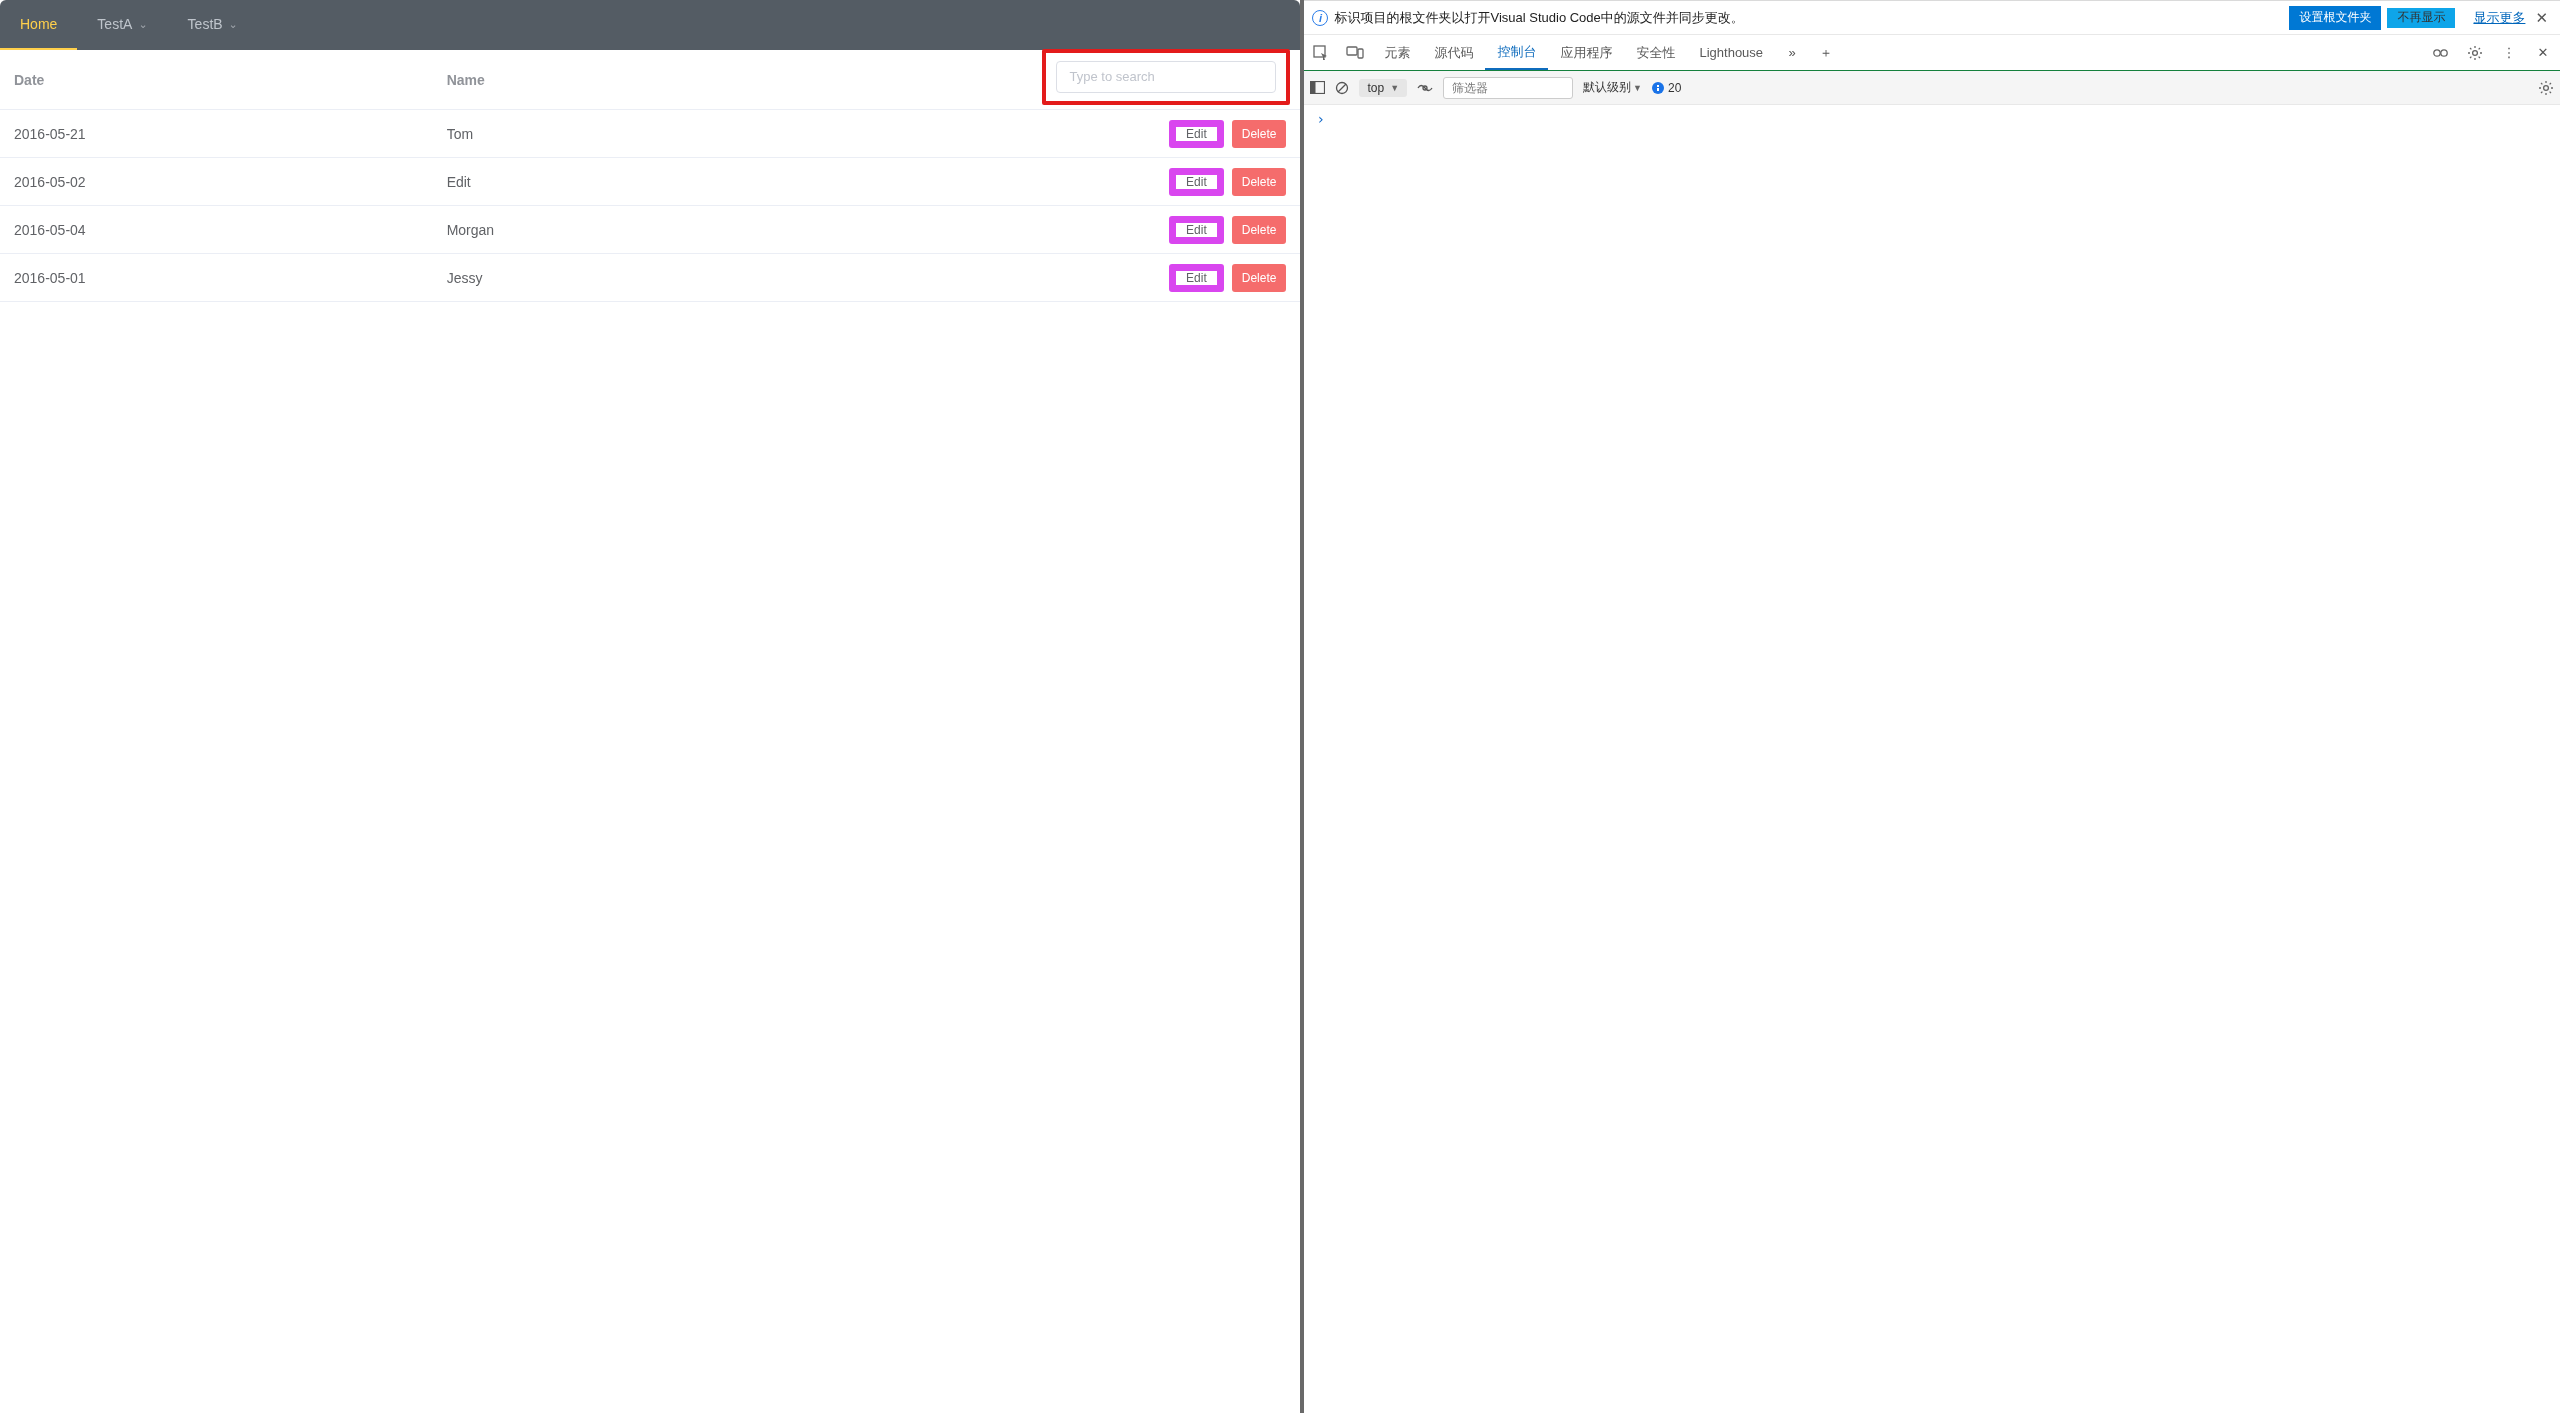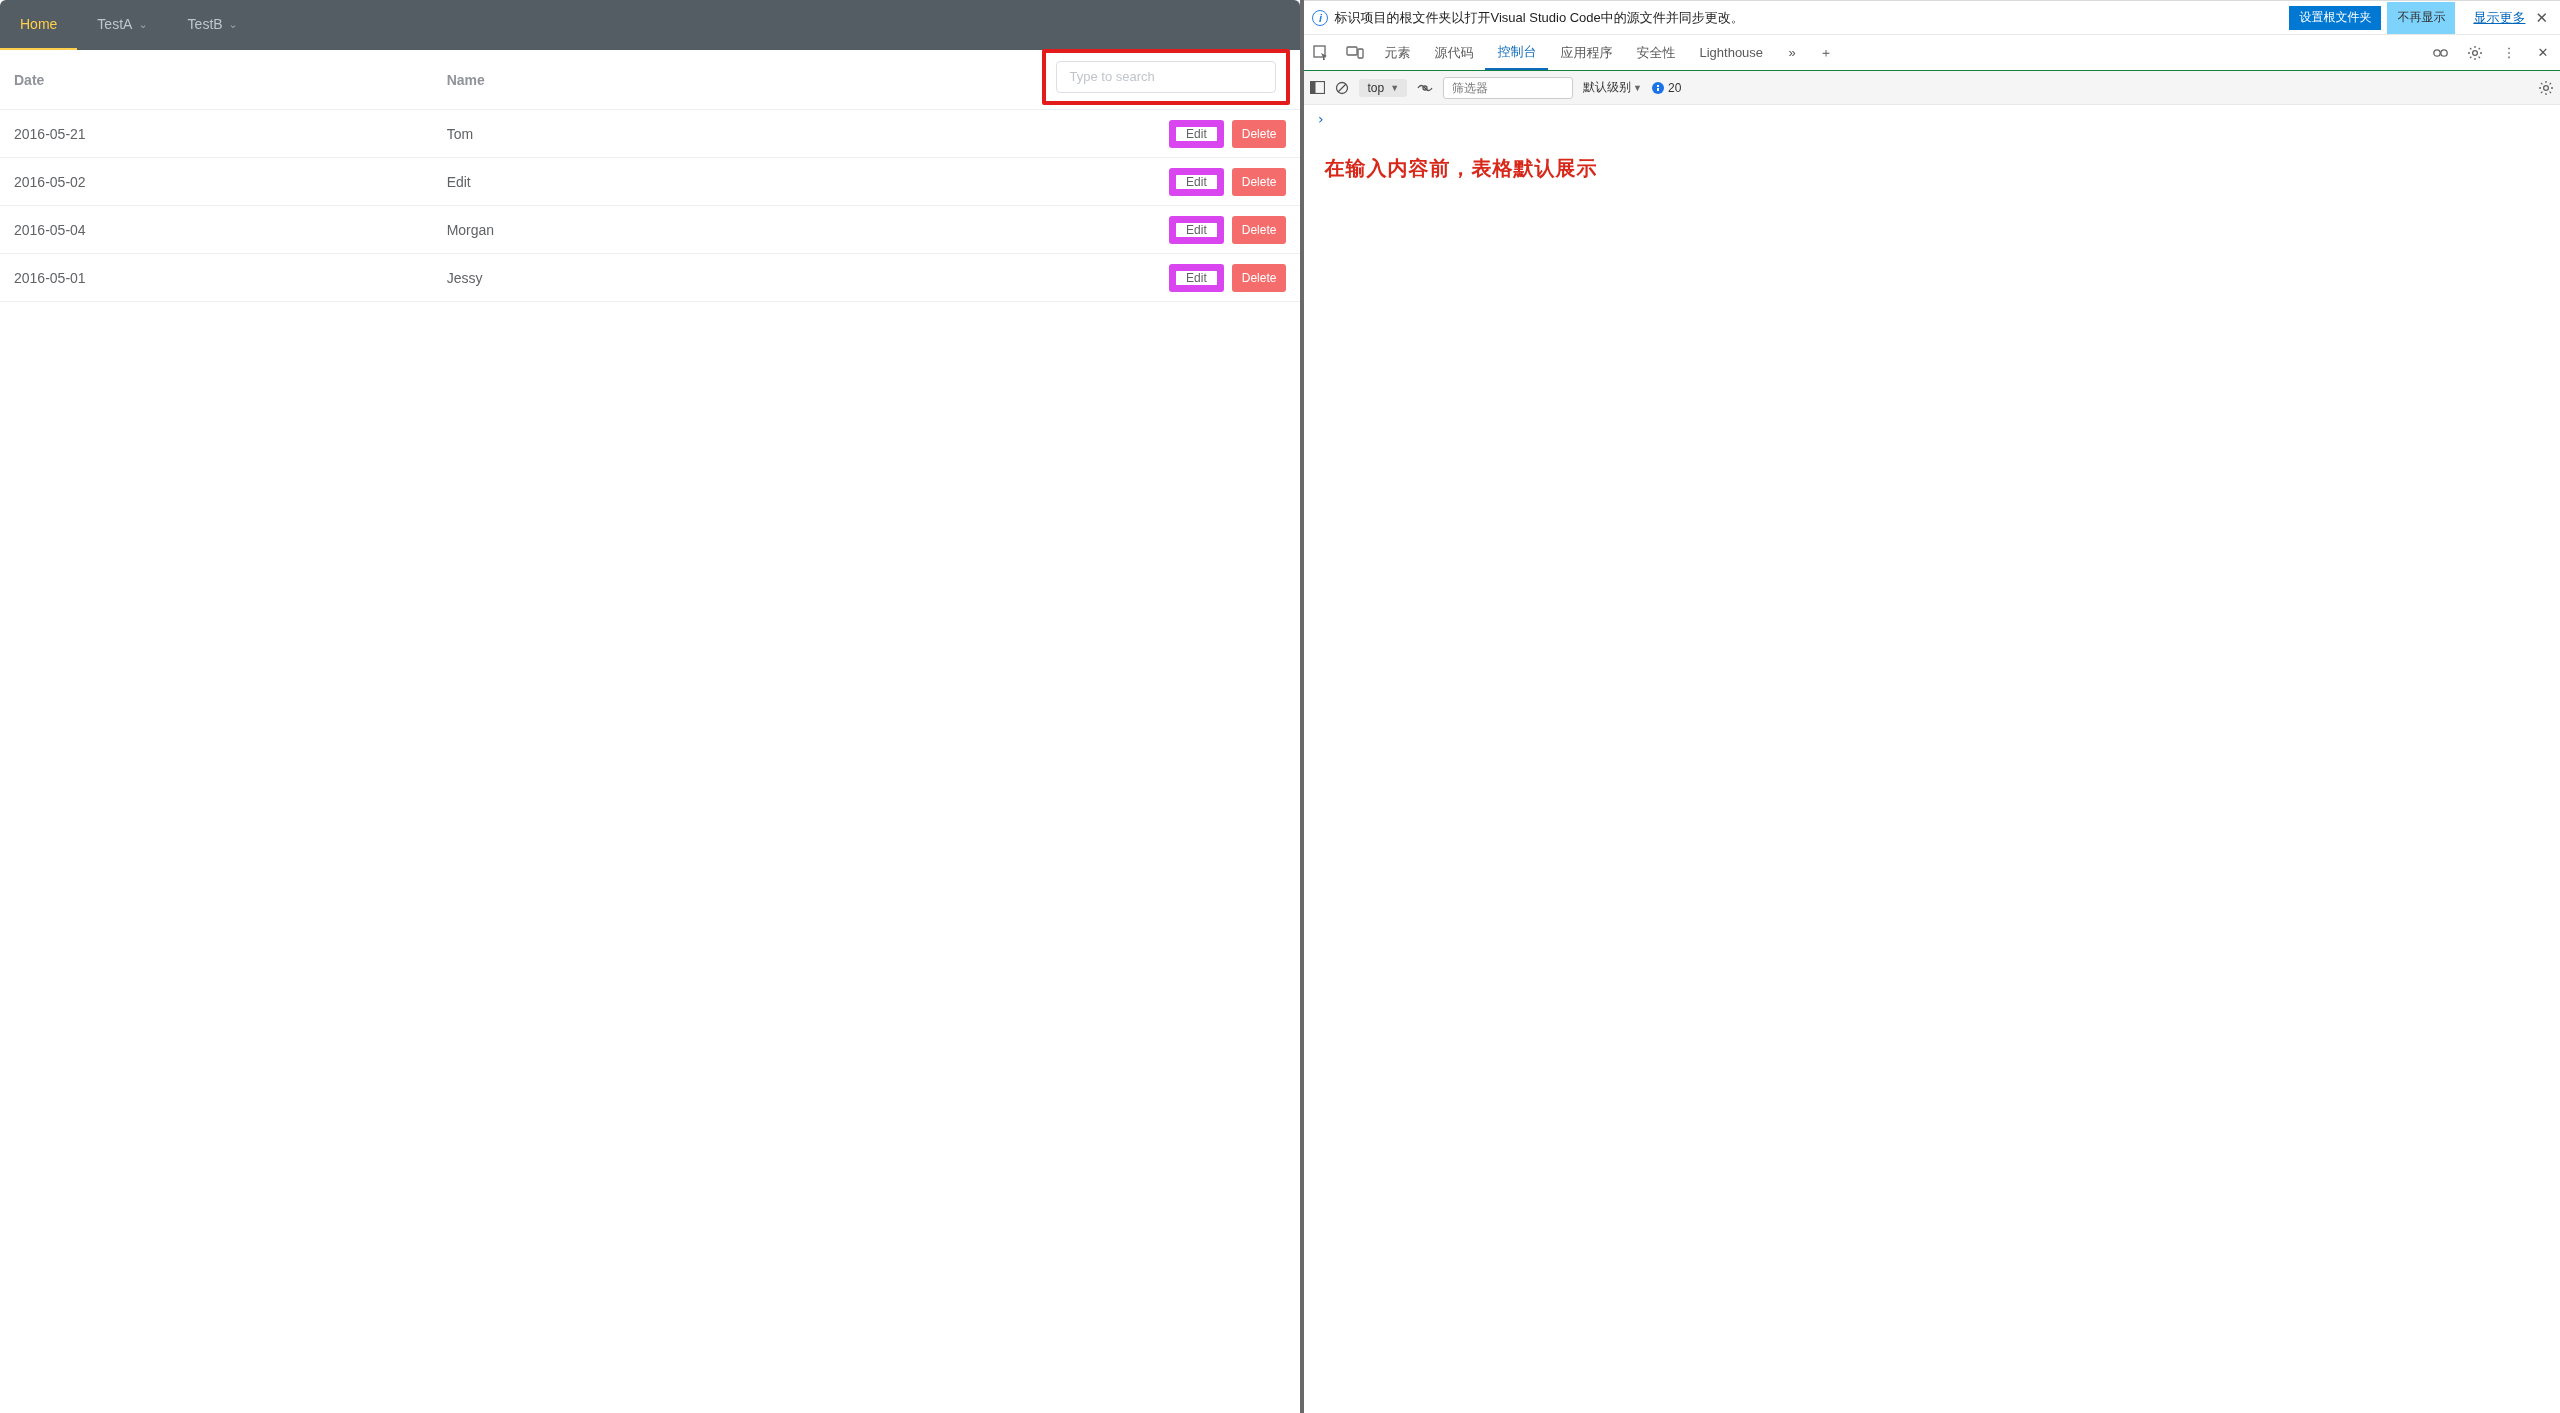--- a/index.html
+++ b/index.html
@@ -28,21 +28,21 @@
     
     .divider { width: 4px; background: #696969; }
 
     
     .devtools { flex: 1; height: 100%; display: flex; flex-direction: column; background: #fff; border-top: 1px solid #dadada; }
 
     .infobar { display: flex; align-items: center; height: 34px; padding: 0 8px; gap: 6px; font-size: 13px; border-bottom: 1px solid #e8e8e8; }
     .info-icon { width: 16px; height: 16px; border: 1.5px solid #2b7de9; border-radius: 50%; display: flex; align-items: center; justify-content: center; color: #2b7de9; font-size: 11px; font-style: italic; font-weight: bold; flex-shrink: 0; }
     .info-msg { flex: 1; color: #222; }
     .btn-primary { background: #0078d4; color: #fff; border: none; height: 24px; padding: 0 10px; font-size: 12px; cursor: pointer; }
-    .btn-gray { background: #7dd3fc; color: #333; border: none; height: 32px; padding: 0 10px; font-size: 12px; cursor: pointer; }
+    .btn-gray { background: #0ea5e9; color: #333; border: none; height: 20px; padding: 0 10px; font-size: 12px; cursor: pointer; }
     .link-more { color: #0066bb; text-decoration: underline; font-size: 13px; cursor: pointer; margin-left: 12px; }
     .close-x { cursor: pointer; color: #555; font-size: 15px; padding: 0 4px; }
 
     .tabbar { display: flex; align-items: center; height: 36px; border-bottom: 1px solid #15803d; font-size: 13px; }
     .tab-icon { width: 34px; display: flex; justify-content: center; align-items: center; color: #555; cursor: pointer; height: 100%; }
     .tab { padding: 0 12px; height: 100%; display: flex; align-items: center; color: #5a5a5a; cursor: pointer; }
     .tab.active { color: #0f6cbd; border-bottom: 2px solid #0f6cbd; }
     .tab-spacer { flex: 1; }
 
     .toolbar { display: flex; align-items: center; height: 34px; border-bottom: 1px solid #e8e8e8; padding: 0 6px; gap: 10px; font-size: 12px; background: #f5f5f5; }
@@ -217,16 +217,15 @@
     <span class="tb-icon">
       <svg width="16" height="16" viewBox="0 0 16 16">
           <circle cx="8" cy="8" r="2.4" fill="none" stroke="#666" stroke-width="1.3"></circle>
           <path d="M8 1v2M8 13v2M1 8h2M13 8h2M3 3l1.4 1.4M11.6 11.6L13 13M13 3l-1.4 1.4M4.4 11.6L3 13" stroke="#666" stroke-width="1.3"></path>
         </svg>
     </span>
   </div>
 
   <div class="console">
     <div class="prompt">›</div>
-    <div class="console-msg">在输入内容前，表格默认展示</div>
   </div>
 
 </div>
 
 </body></html>

